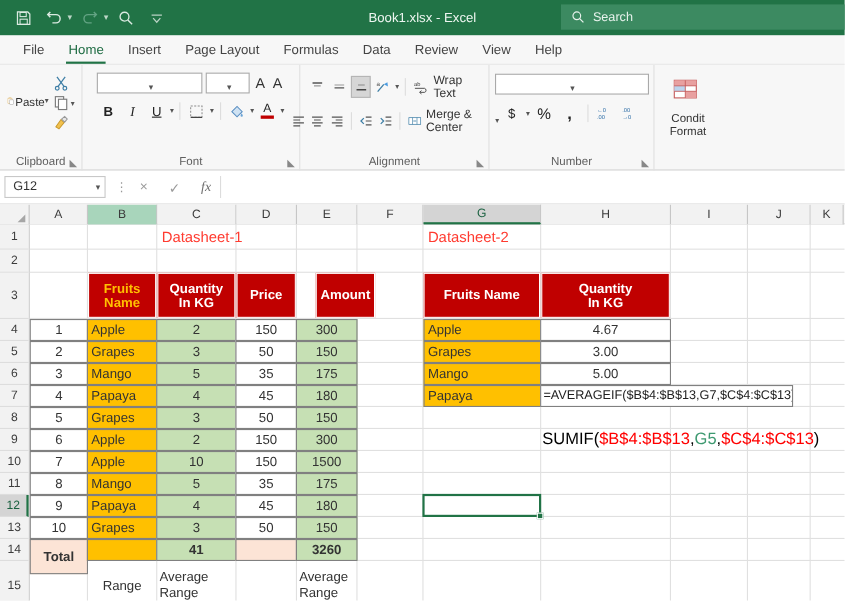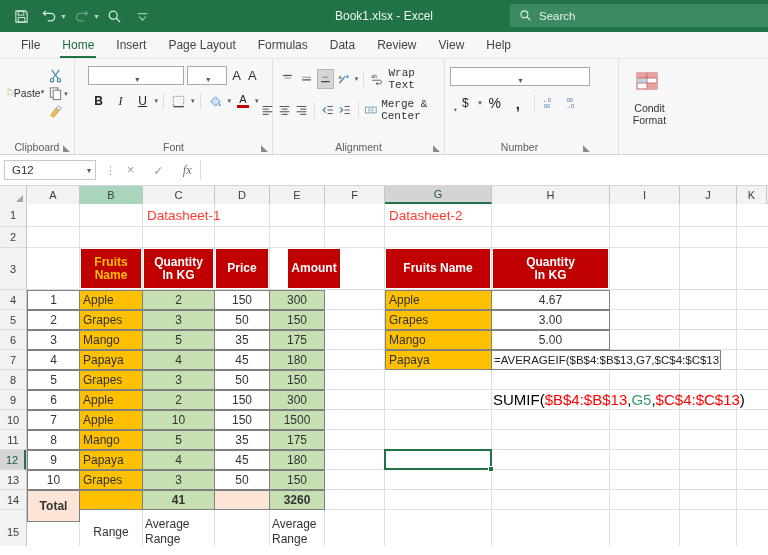--- a/index.html
+++ b/index.html
@@ -92,29 +92,29 @@
   .fontrow2{ display:flex; align-items:center; gap:2px; margin-top:6px; }
   .fbtn{
     width:20px; height:20px; display:flex; align-items:center; justify-content:center;
     font-size:12px; color:#222;
   }
   .sep-v{ width:1px; height:16px; background:#ddd; margin:0 3px; }
 
   
   .g-align{ width:172px; }
   .arow{ display:flex; align-items:center; gap:2px; margin-top:4px; }
-  .wrapbtn{ display:flex; align-items:center; gap:4px; font-size:11px; color:#333; padding-left:2px;font-family:Liberation Mono, monospace;}
+  .wrapbtn{ display:flex; align-items:center; gap:4px; font-size:11px; color:#333; padding-left:2px;}
 
   
   .g-number{ width:150px; }
   .numcombo{ width:140px; margin-top:4px; }
   .numrow{ display:flex; align-items:center; gap:3px; margin-top:7px; }
 
   
-  .g-styles{ width:62px;margin-left:24px; }
+  .g-styles{ width:62px; }
   .cf-label{ font-size:10.5px; color:#333; text-align:center; line-height:12px; margin-top:2px;}
 
   
   .fbar{
     height:31px; background:#fff; display:flex; align-items:center;
     border-bottom:1px solid #d6d6d6; padding:0 4px;
   }
   .namebox{
     width:92px; height:20px; border:1px solid #c8c8c8; background:#fff;
     display:flex; align-items:center; justify-content:space-between;

